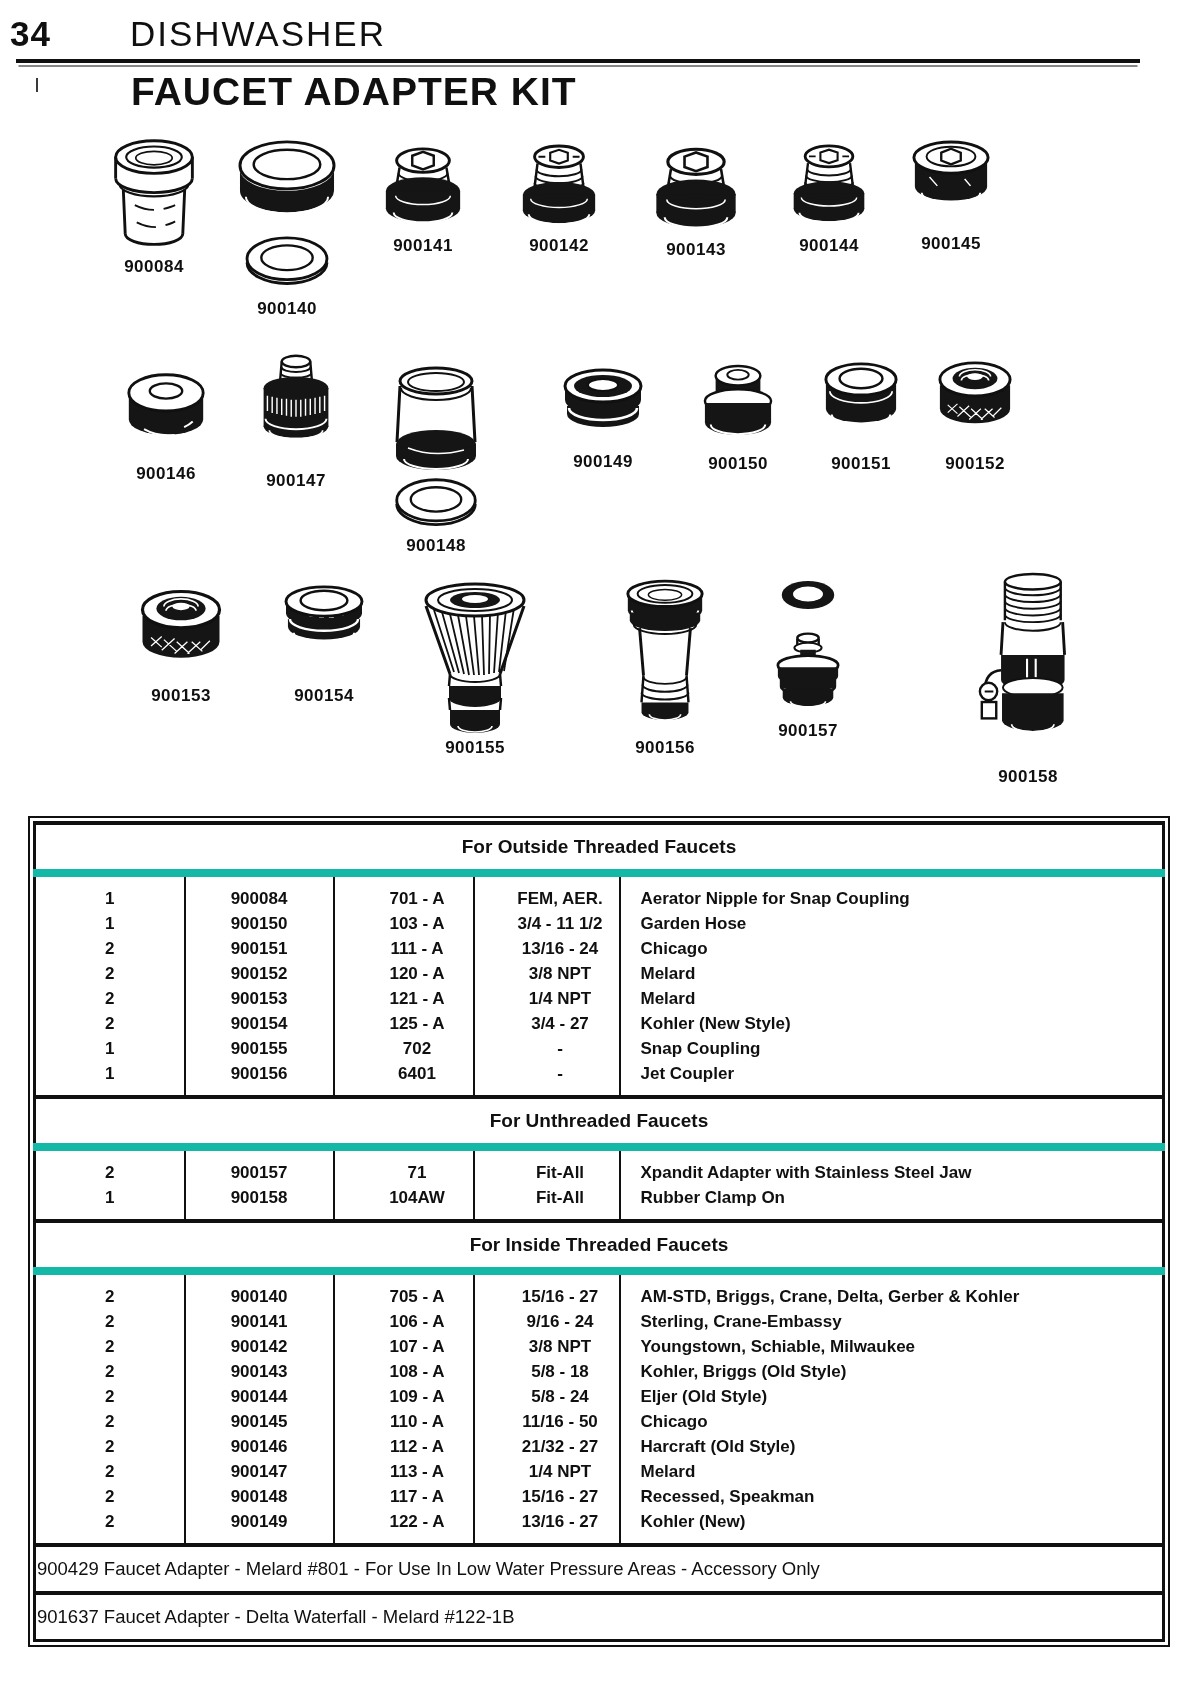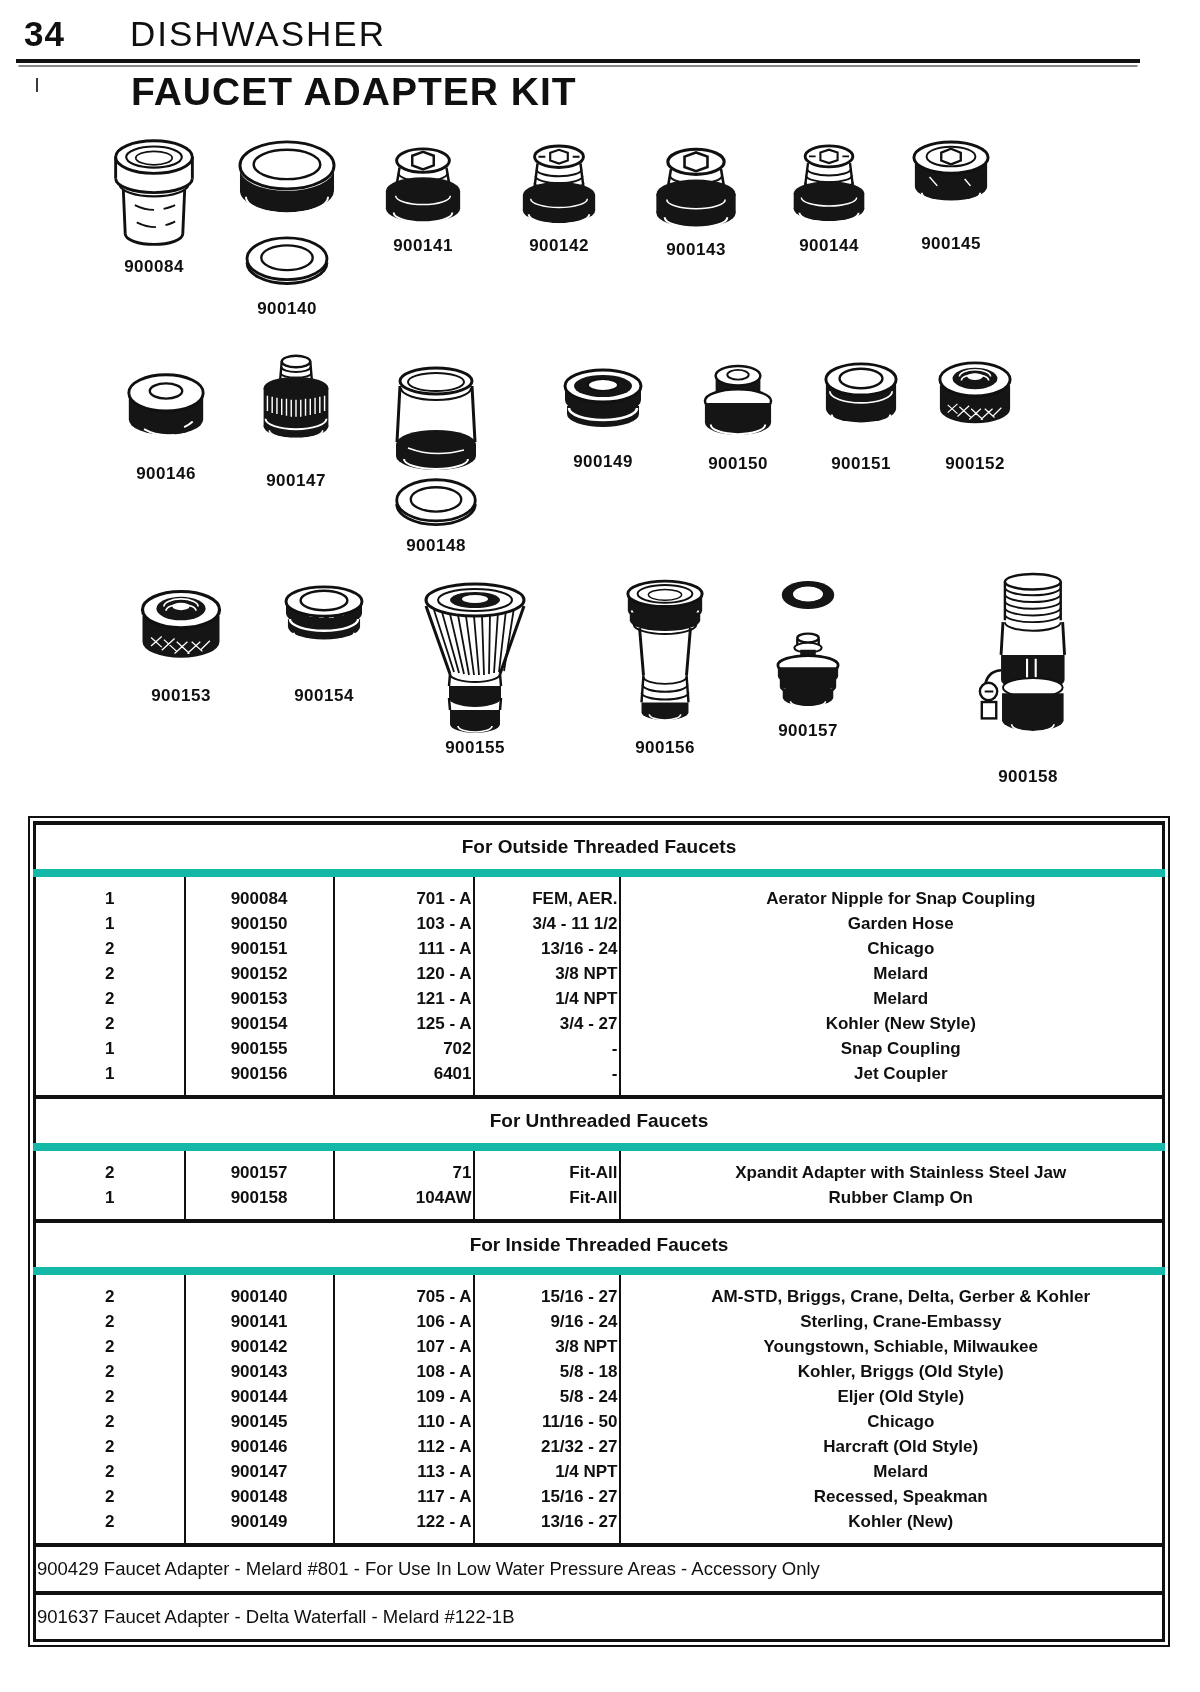--- a/index.html
+++ b/index.html
@@ -1,21 +1,21 @@
 <!DOCTYPE html>
 <html><head>
 <meta charset="utf-8">
 <style>
   html,body { margin:0; padding:0; background:#ffffff; }
   .page {
     position:relative; width:1200px; height:1692px; background:#ffffff;
     font-family:"Liberation Sans", sans-serif; color:#101010; overflow:hidden;
   }
   
-  .pageno   { position:absolute; left:24px;  top:14px; font-size:35px; font-weight:700; letter-spacing:1px; }
+  .pageno   { position:absolute; left:10px;  top:14px; font-size:35px; font-weight:700; letter-spacing:1px; }
   .cattitle { position:absolute; left:130px; top:14px; font-size:35px; font-weight:400; letter-spacing:2px; }
   .rule     { position:absolute; left:16px;  top:59px; width:1124px; height:4px;
               background:#101010; border-bottom:2px solid #fff; box-shadow:0 4px 0 -2.5px #101010; }
   .kittitle { position:absolute; left:131px; top:70px; font-size:39px; font-weight:700; letter-spacing:1px; }
   .artifact { position:absolute; left:36px; top:78px; width:2px; height:14px; background:#3a3a3a; }
 
   
   .part { position:absolute; display:flex; flex-direction:column; align-items:center; }
   .plabel { font-size:17px; font-weight:700; letter-spacing:.5px; color:#101010; white-space:nowrap; }
   .glyph { display:block; }
@@ -28,22 +28,22 @@
   tr.title td { border-bottom:4px solid #101010; height:40px; text-align:center;
                 font-weight:700; font-size:19px; }
   tr.head th  { border-bottom:4px solid #101010; height:44px; text-align:center;
                 font-weight:700; font-size:19px; }
   .c0,.c1,.c2,.c3 { border-right:2px solid #101010; }
   tr.section td { border-top:4px solid #101010; border-bottom:8px solid #14b8a6;
                   height:42px; text-align:center; font-weight:700; font-size:19px; }
   tr.pad td  { height:7px; }
   tr.data td { height:23px; font-size:17px; font-weight:700; }
   tr.data td.c0, tr.data td.c1 { text-align:center; }
-  tr.data td.c2, tr.data td.c3 { text-align:right; padding-left:28px; }
-  tr.data td.c4 { text-align:center; padding-left:20px;margin-top:24px; }
+  tr.data td.c2, tr.data td.c3 { text-align:center; padding-left:28px; }
+  tr.data td.c4 { text-align:left; padding-left:20px;margin-top:24px; }
   tr.fnote td { border-top:4px solid #101010; height:42px; text-align:left;
                 font-weight:400; font-size:18.5px; }
 </style>
 </head>
 <body>
 
 <div class="page">
 
   <svg width="0" height="0" style="position:absolute" aria-hidden="true">
     <defs>

